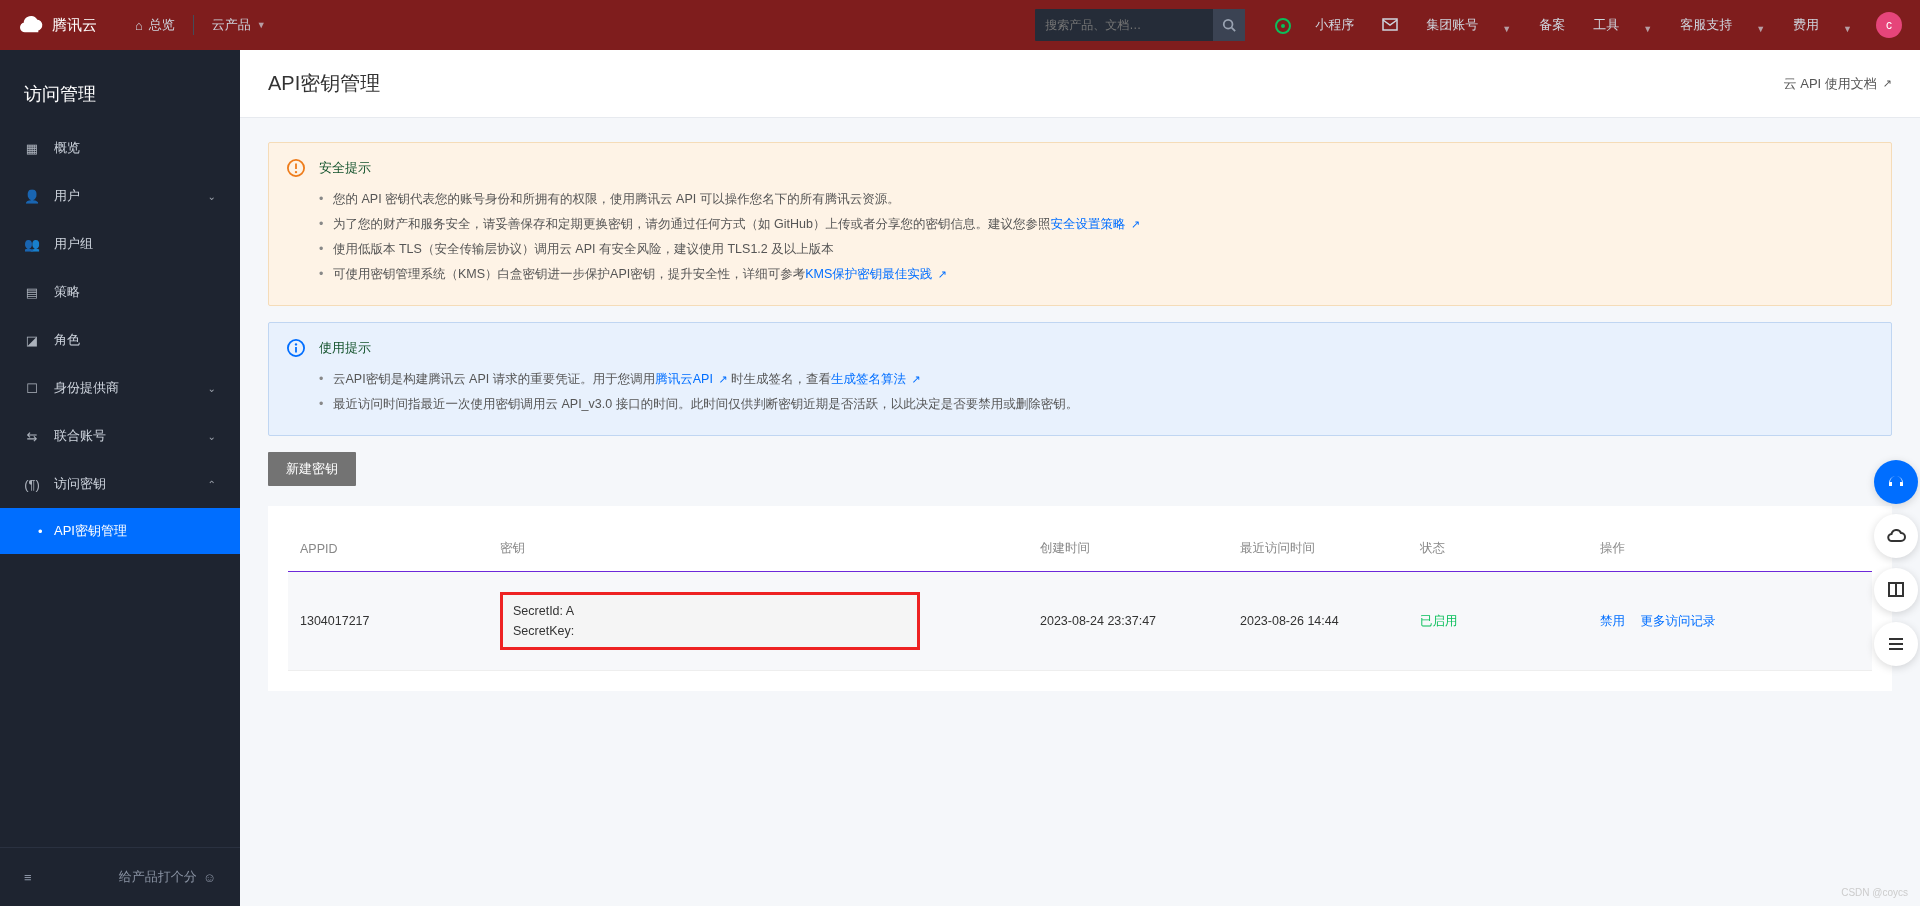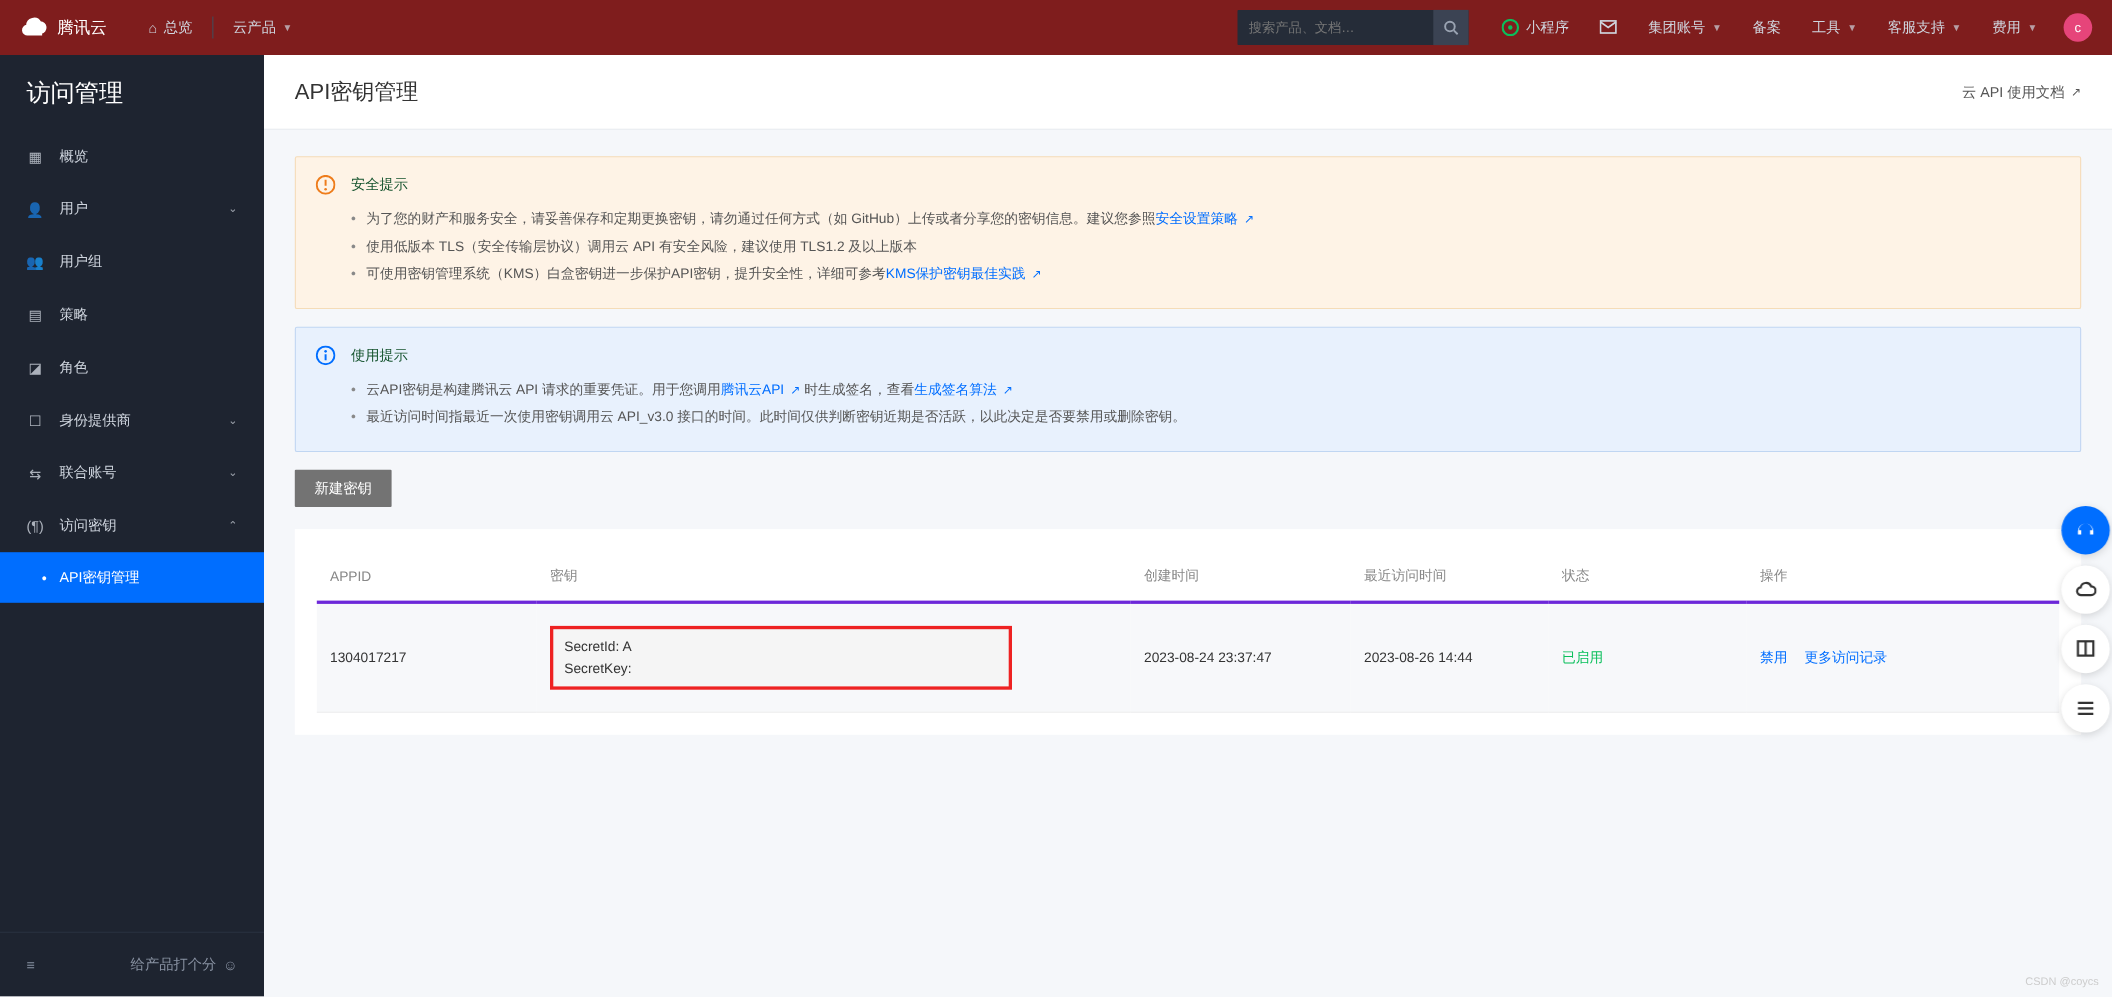--- a/index.html
+++ b/index.html
@@ -9,30 +9,30 @@
 
 .header { height: 50px; background: #7f1d1d; display: flex; align-items: center; padding: 0 18px; color: #cfd5de; flex-shrink: 0; }
 .logo { display: flex; align-items: center; gap: 8px; font-size: 15px; color: #fff; margin-right: 24px; }
 .logo svg { width: 26px; height: 26px; }
 .nav-item { display: flex; align-items: center; gap: 6px; padding: 0 14px; cursor: pointer; height: 50px; }
 .divider-v { width: 1px; height: 20px; background: #444c59; margin: 0 4px; }
 .search-box { margin-left: auto; display: flex; align-items: center; background: #252c38; height: 32px; border-radius: 1px; padding: 0 0 0 10px; width: 210px; }
 .search-box input { background: transparent; border: none; outline: none; color: #cfd5de; flex: 1; font-size: 12px; }
 .search-box .sicon { width: 32px; height: 32px; display: flex; align-items: center; justify-content: center; background: #3b4353; }
 .top-right { display: flex; align-items: center; gap: 4px; margin-left: 18px; }
-.tr-item { display: flex; align-items: center; gap: 6px; padding: 0 12px; cursor: pointer; font-size: 13px; }
+.tr-item { display: flex; align-items: flex-end; gap: 24px; padding: 0 12px; cursor: pointer; font-size: 13px; }
 .avatar { width: 26px; height: 26px; border-radius: 50%; background: #e6457a; color: #fff; display: flex; align-items: center; justify-content: center; font-size: 12px; margin-left: 8px; }
 .chev { font-size: 9px; opacity: .7; }
 
 
 .body { flex: 1; display: flex; min-height: 0; }
 
 
 .sidebar { width: 240px; background: #1e2430; color: #cfd5de; display: flex; flex-direction: column; }
-.sidebar-title { font-size: 22px; color: #fff; padding: 20px 24px 18px; font-weight: 500; }
+.sidebar-title { font-size: 18px; color: #fff; padding: 32px 24px 18px; font-weight: 500; }
 .side-item { display: flex; align-items: center; height: 48px; padding: 0 24px; cursor: pointer; gap: 14px; }
 .side-item .si-icon { width: 16px; display: flex; justify-content: center; opacity: .8; }
 .side-item.expandable .arrow { margin-left: auto; font-size: 10px; opacity: .7; }
 .side-sub { display: flex; align-items: center; height: 46px; padding: 0 24px 0 54px; cursor: pointer; background: #006eff; color: #fff; position: relative; }
 .side-sub::before { content: "•"; position: absolute; left: 38px; }
 .sidebar-footer { margin-top: auto; padding: 20px 24px; display: flex; align-items: center; justify-content: space-between; color: #8a93a3; border-top: 1px solid #2a3140; }
 .sf-left { cursor: pointer; }
 .sf-right { display: flex; align-items: center; gap: 6px; cursor: pointer; }
 
 
@@ -50,21 +50,21 @@
 .alert ul { list-style: none; }
 .alert li { position: relative; padding-left: 14px; line-height: 2; color: #555; font-size: 12.5px; }
 .alert li::before { content: "•"; position: absolute; left: 0; color: #888; }
 .alert a { color: #006eff; text-decoration: none; }
 .ext-icon { font-size: 11px; margin-left: 2px; }
 
 .btn-primary { background: #737373; color: #fff; border: none; padding: 8px 18px; cursor: pointer; font-size: 13px; border-radius: 1px; margin-bottom: 20px; }
 
 .table-wrap { background: #fff; padding: 20px; }
 table { width: 100%; border-collapse: collapse; }
-th { text-align: left; font-weight: 400; color: #888; padding: 14px 12px; font-size: 12.5px; border-bottom: 3px solid #6d28d9; }
+th { text-align: left; font-weight: 400; color: #888; padding: 14px 12px; font-size: 12.5px; border-bottom: 1px solid #6d28d9; }
 td { padding: 20px 12px; font-size: 12.5px; border-bottom: 1px solid #eee; }
 .key-cell { position: relative; }
 .key-box { border: 3px solid #e22; padding: 6px 10px; display: inline-block; min-width: 420px; line-height: 1.6; background: #f5f5f5; }
 .stat-enabled { color: #0abf5b; }
 .act a { color: #006eff; text-decoration: none; margin-right: 12px; cursor: pointer; }
 
 
 .float-btns { position: fixed; right: 2px; top: 460px; display: flex; flex-direction: column; gap: 10px; }
 .fbtn { width: 44px; height: 44px; border-radius: 50%; background: #fff; box-shadow: 0 2px 8px rgba(0,0,0,.15); display: flex; align-items: center; justify-content: center; cursor: pointer; }
 .fbtn.primary { background: #006eff; color: #fff; }
@@ -207,20 +207,21 @@
 
       <div class="content">
         <div class="alert warn">
           <svg class="alert-icon" viewBox="0 0 20 20">
               <circle cx="10" cy="10" r="9" fill="none" stroke="#ee7c1b" stroke-width="2"></circle>
               <line x1="10" y1="5" x2="10" y2="11" stroke="#ee7c1b" stroke-width="2"></line>
               <circle cx="10" cy="14.5" r="1.3" fill="#ee7c1b"></circle>
             </svg>
           <div class="alert-title">安全提示</div>
           <ul>
+            <li>您的 API 密钥代表您的账号身份和所拥有的权限，使用腾讯云 API 可以操作您名下的所有腾讯云资源。</li>
             <li><span>为了您的财产和服务安全，请妥善保存和定期更换密钥，请勿通过任何方式（如 GitHub）上传或者分享您的密钥信息。建议您参照</span><a><span>安全设置策略</span> <span class="ext-icon">↗</span></a></li>
             <li>使用低版本 TLS（安全传输层协议）调用云 API 有安全风险，建议使用 TLS1.2 及以上版本</li>
             <li><span>可使用密钥管理系统（KMS）白盒密钥进一步保护API密钥，提升安全性，详细可参考</span><a><span>KMS保护密钥最佳实践</span> <span class="ext-icon">↗</span></a></li>
           </ul>
         </div>
 
         <div class="alert info">
           <svg class="alert-icon" viewBox="0 0 20 20">
               <circle cx="10" cy="10" r="9" fill="none" stroke="#006eff" stroke-width="2"></circle>
               <circle cx="10" cy="6" r="1.3" fill="#006eff"></circle>

